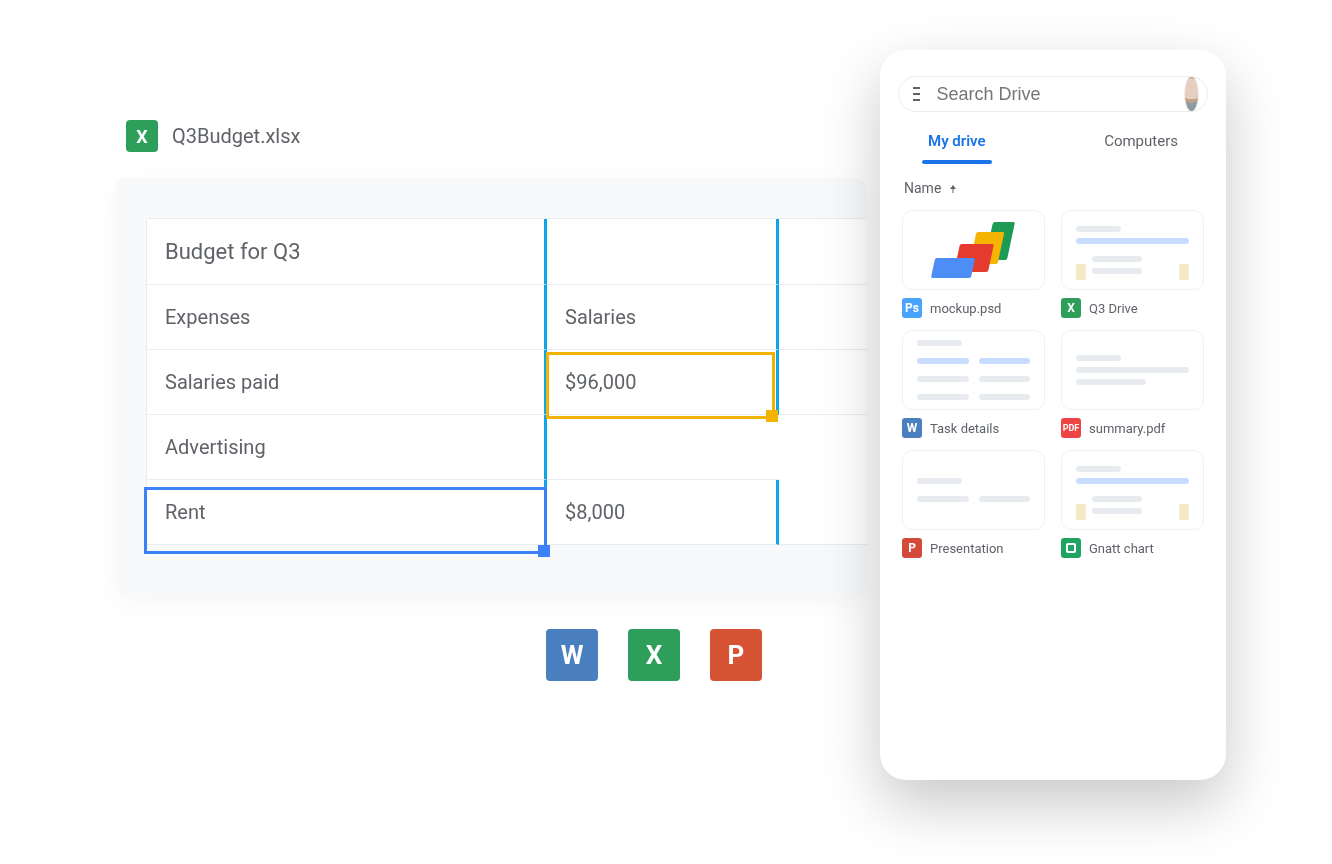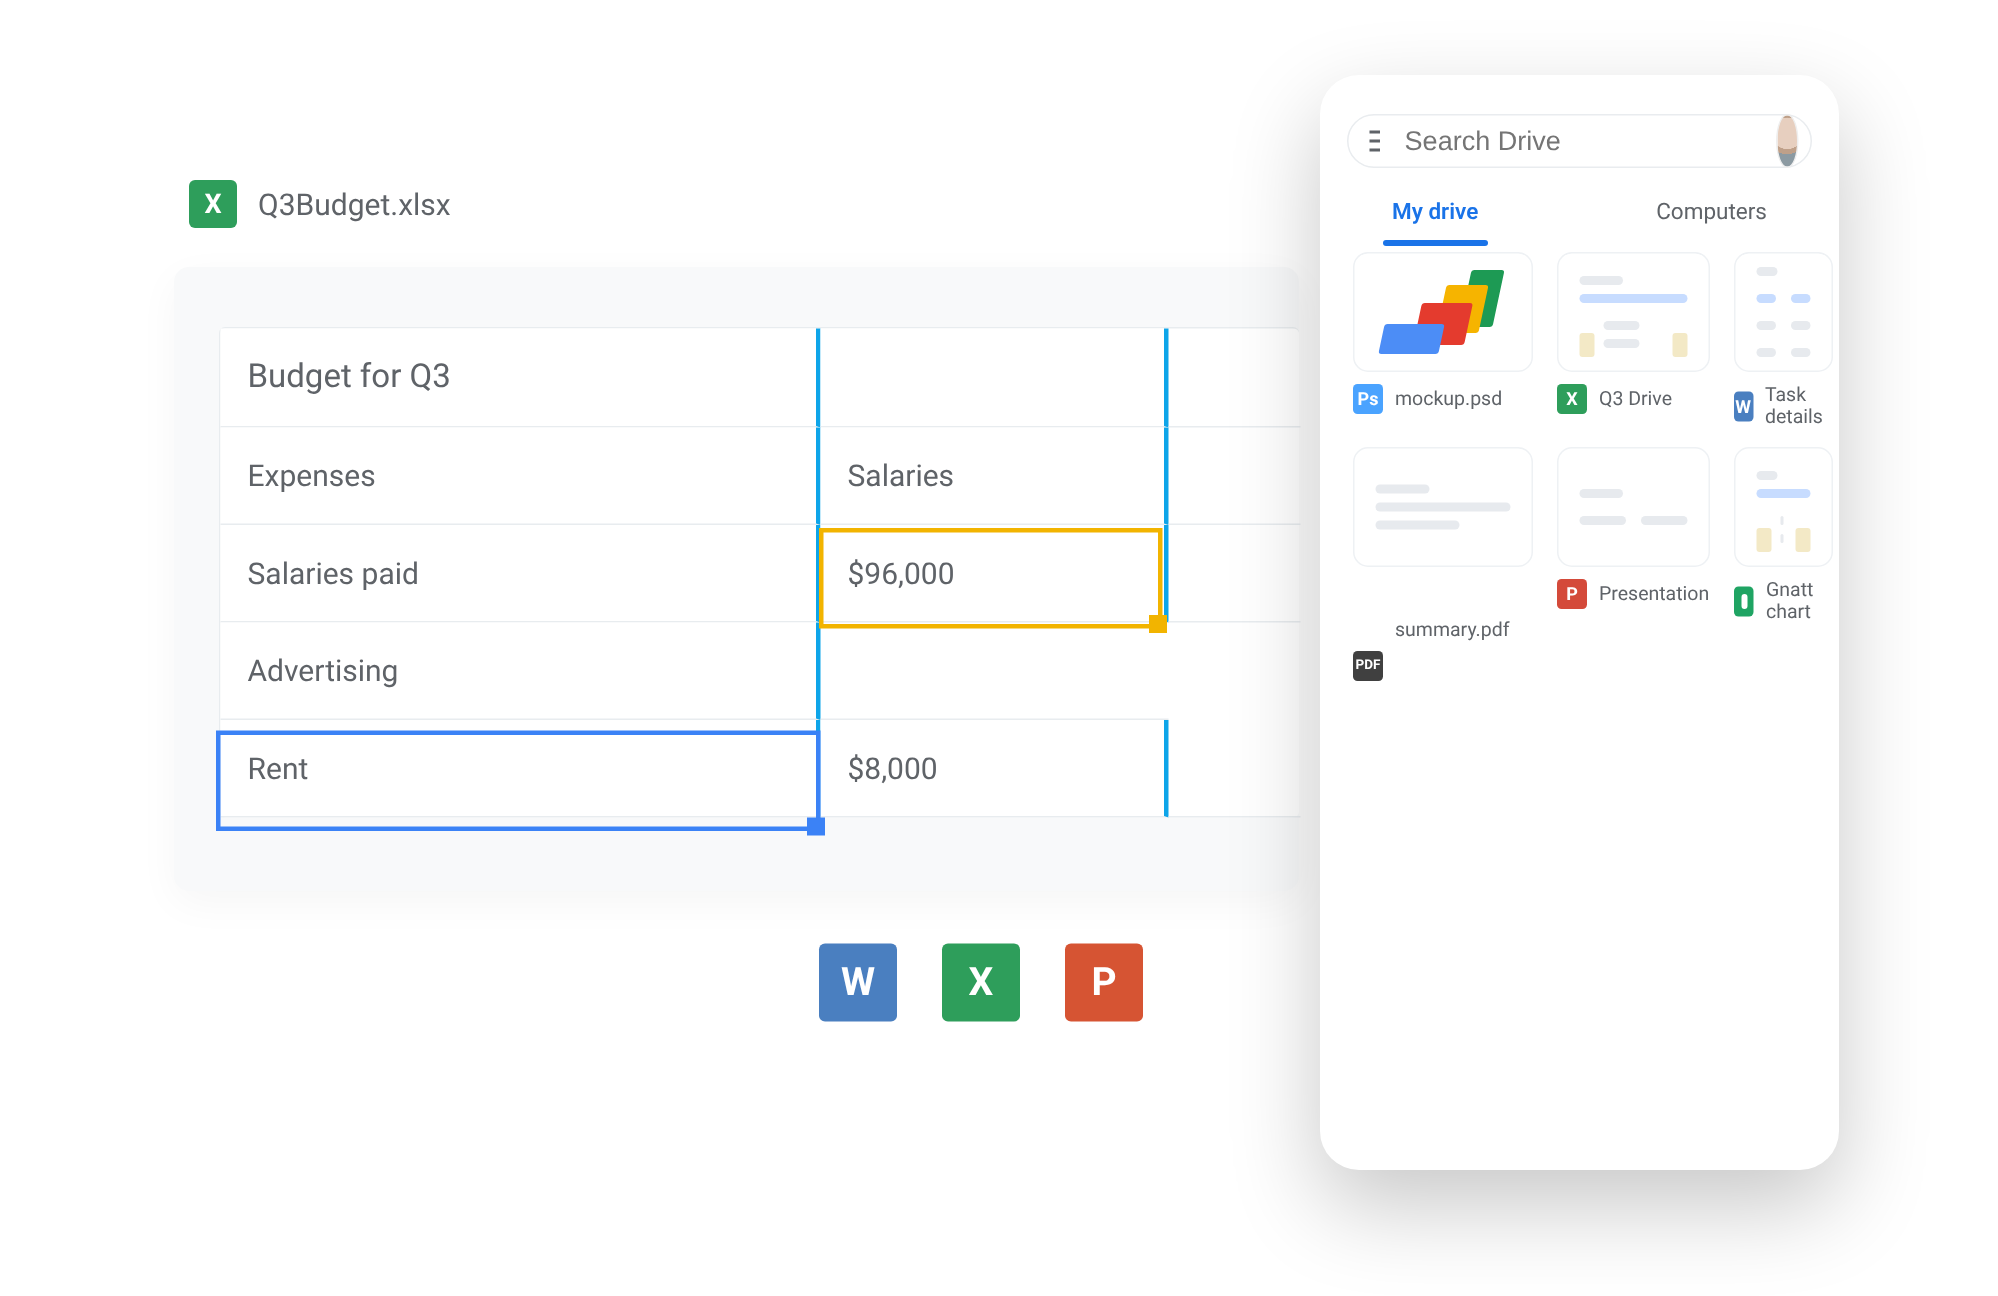--- a/index.html
+++ b/index.html
@@ -6,21 +6,21 @@
   html, body { margin: 0; padding: 0; width: 1332px; height: 864px; font-family: "Google Sans", "Product Sans", Roboto, Arial, sans-serif; background: #fff; color: #202124; }
   .stage { position: relative; width: 1332px; height: 864px; }
 
   
   .filebar { position: absolute; left: 126px; top: 120px; display: flex; align-items: center; gap: 14px; }
   .icon-square { width: 32px; height: 32px; border-radius: 4px; display: flex; align-items: center; justify-content: center; color: #fff; font-weight: 700; font-size: 18px; }
   .icon-sm { width: 20px; height: 20px; border-radius: 3px; display: inline-flex; align-items: center; justify-content: center; color: #fff; font-weight: 700; font-size: 12px; }
   .green-bg { background: #2e9e5b; }
   .blue-bg  { background: #4a7fc0; }
   .ps-bg    { background: #4aa3ff; }
-  .pdf-bg   { background: #404040; margin-top: 48px; }
+  .pdf-bg   { background: #ef4444; }
   .ppt-bg   { background: #d65433; }
   .pres-bg  { background: #d44a3a; }
   .gsheet-bg{ background: #1fa463; }
   .filename { font-size: 20px; color: #5f6368; }
 
   .sheet-shadow { position: absolute; left: 116px; top: 178px; width: 750px; height: 416px; border-radius: 10px;
                   background: #f8f9fa; box-shadow: 0 8px 28px rgba(0,0,0,.04); }
 
   .sheet { position: absolute; left: 146px; top: 218px; width: 720px; border: 1px solid #e8ecef; border-right: none; border-bottom: none; border-radius: 4px; background: #fff; }
   .row { display: grid; grid-template-columns: 400px 232px 88px; }
@@ -48,21 +48,21 @@
   .avatar { width: 36px; height: 36px; border-radius: 50%; background: radial-gradient(circle at 50% 35%, #e7cfbf 0 45%, #bfa089 46% 60%, #8c9aa2 60% 100%); border: 1px solid #eee; }
 
   .tabs { display: flex; justify-content: space-between; padding: 14px 30px 6px; }
   .tab { font-size: 15px; color: #5f6368; padding: 6px 0; position: relative; cursor: pointer; }
   .tab.active { color: #1a73e8; font-weight: 600; }
   .tab.active::after { content: ""; position: absolute; left: -6px; right: -6px; bottom: -8px; height: 4px; background: #1a73e8; border-radius: 3px; }
 
   .listhead { display: flex; align-items: center; gap: 6px; color: #5f6368; font-size: 14px; padding: 18px 6px 8px; }
   .arrow-up { width: 12px; height: 12px; display: inline-block; }
 
-  .grid { display: grid; grid-template-columns: repeat(3, 1fr); gap: 12px 16px; padding: 6px 4px; }
+  .grid { display: grid; grid-template-columns: repeat(2, 1fr); gap: 12px 16px; padding: 6px 4px; }
   .card { }
   .thumb { height: 80px; border: 1px solid #eef1f4; border-radius: 10px; background: #fff; display: flex; align-items: center; justify-content: center; padding: 10px 14px; }
   .thumb.inner { overflow: hidden; }
   .skel { width: 100%; }
   .skel .line { height: 6px; background: #e7eaee; border-radius: 3px; margin: 6px 0; }
   .skel .line.sm { width: 40%; }
   .skel .line.md { width: 62%; }
   .skel .line.lg { width: 100%; }
   .skel .accent { background: #c7dcff; }
   .skel .accent-y { background: #f3e9c6; height: 16px; width: 10px; border-radius: 2px; }
@@ -137,20 +137,28 @@
         </span>
       <input class="search-input" placeholder="Search Drive" style="">
       <span class="avatar"></span>
     </div>
 
     <div class="tabs">
       <span class="tab active">My drive</span>
       <span class="tab">Computers</span>
     </div>
 
+    <div class="listhead">
+      <span>Name</span>
+      <span class="arrow-up">
+        <svg viewBox="0 0 24 24" width="12" height="12">
+            <path fill="#5f6368" d="M12 4l6 8H6z M11 12h2v8h-2z"></path>
+          </svg>
+      </span>
+    </div>
 
     <div class="grid">
 
       <div class="card">
         <div class="thumb inner">
           <div class="blocks">
             <span class="block b4"></span>
               <span class="block b3"></span>
               <span class="block b2"></span>
               <span class="block b1"></span>

